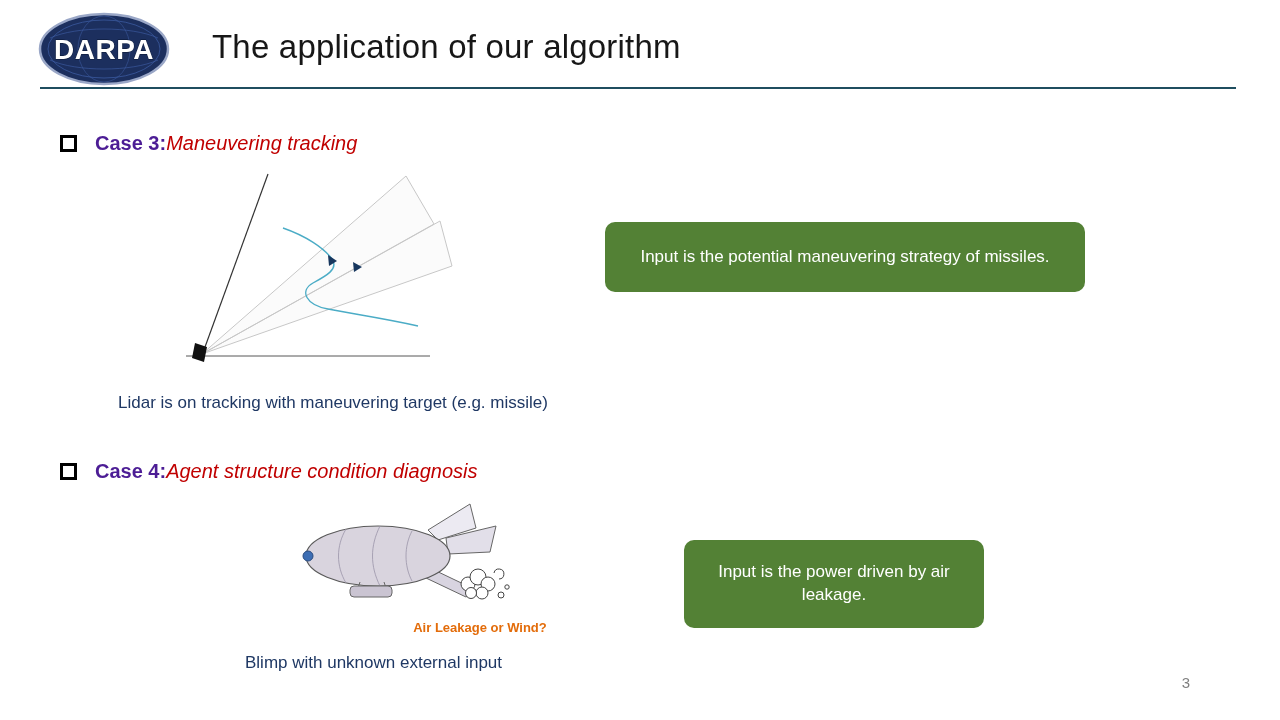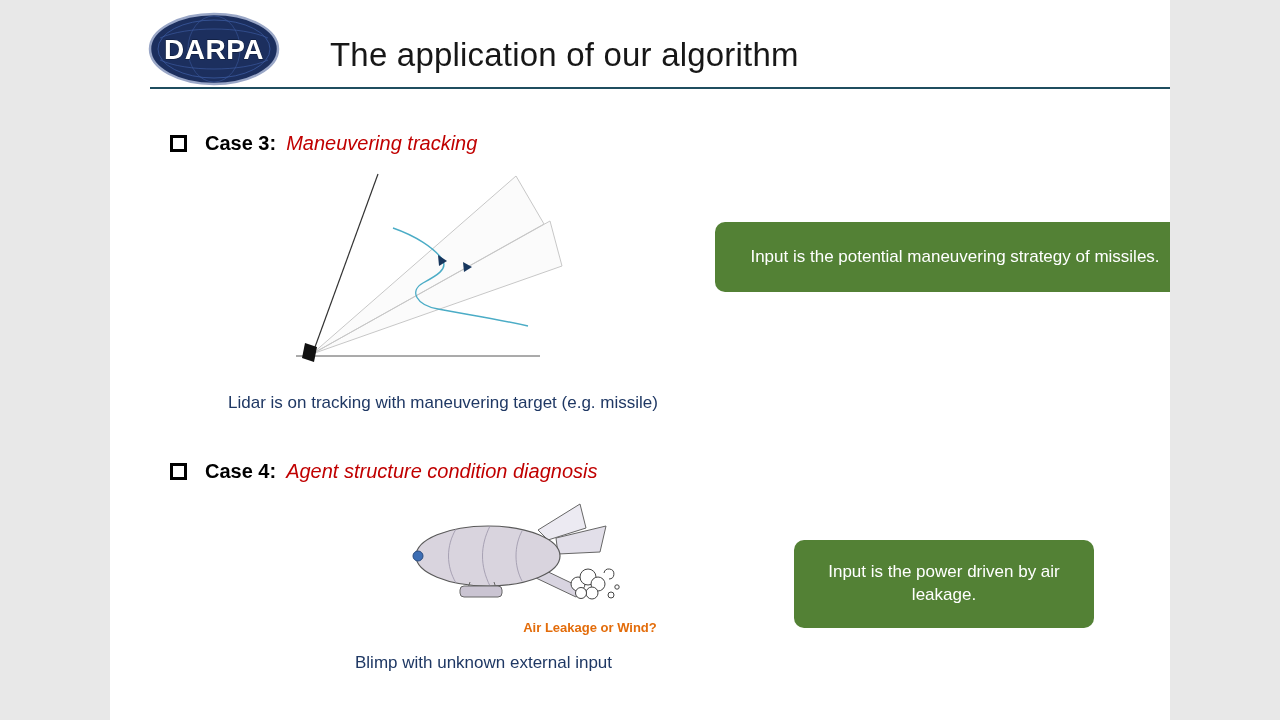--- a/index.html
+++ b/index.html
@@ -1,35 +1,35 @@
 <!DOCTYPE html>
 <html><head>
 <meta charset="utf-8">
 <style>
   html,body{margin:0;padding:0;background:#e8e8e8;}
   .slide{
-    position:relative;width:1060px;height:720px;background:#ffffff;
+    position:relative;width:1280px;height:720px;background:#ffffff;
     font-family:"Liberation Sans",sans-serif;overflow:hidden;margin:0 auto;
   }
   
   .logo{position:absolute;left:36px;top:8px;width:140px;height:80px;}
   .title{
-    position:absolute;left:204px;top:20px;margin:16px;
+    position:absolute;left:204px;top:20px;margin:8px;
     font-size:33px;font-weight:400;color:#171717;letter-spacing:.2px;
   }
   .rule{position:absolute;left:40px;top:87px;width:1196px;height:2px;background:#1F4E5F;}
   
   .case-heading{position:absolute;left:60px;font-size:20px;display:flex;align-items:center;}
   .case3-heading{top:132px;}
   .case4-heading{top:460px;}
   .bullet{
     display:inline-block;width:11px;height:11px;border:3px solid #000;
     margin-right:18px;flex:0 0 auto;
   }
-  .case-label{font-weight:bold;color:#000000;margin-right:10px;}
+  .case-label{font-weight:bold;color:#4c1d95;}
   .case-topic{color:#C00000;font-style:italic;}
   
   .lidar-svg{position:absolute;left:168px;top:166px;}
   .blimp-svg{position:absolute;left:298px;top:498px;}
   
   .caption{position:absolute;color:#1F3864;font-size:17px;text-align:left;}
   .caption-case3{left:118px;top:393px;width:490px;}
   .caption-case4{left:245px;top:653px;width:310px;}
   .annotation-orange{
     position:absolute;left:380px;top:620px;width:200px;text-align:center;

